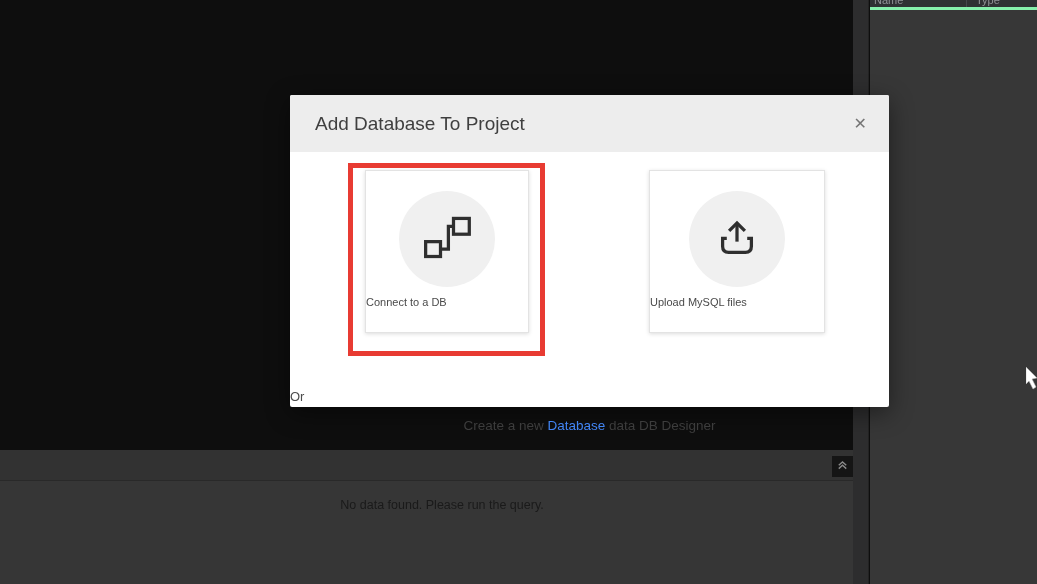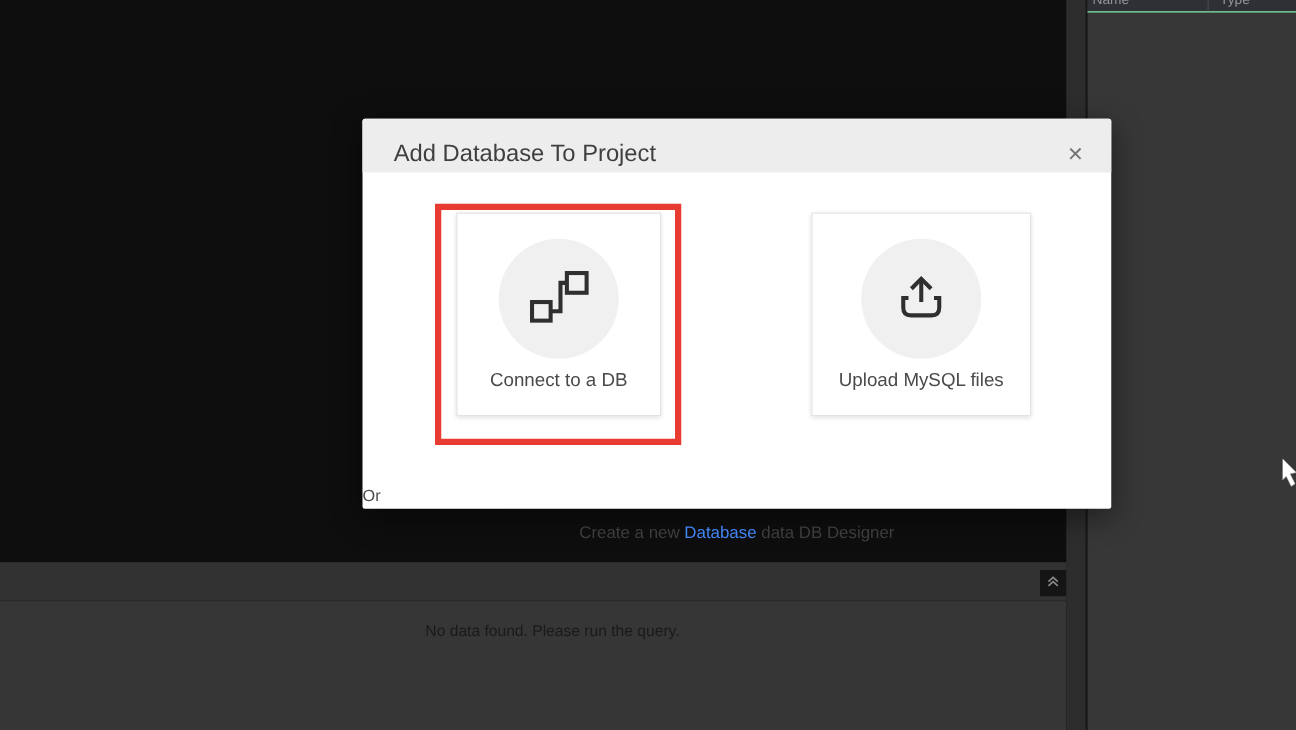--- a/index.html
+++ b/index.html
@@ -9,38 +9,38 @@
   
   .editor{position:absolute;left:0;top:0;width:853px;height:450px;background:#0e0e0e;}
   .results-panel{position:absolute;left:0;top:450px;width:853px;height:134px;background:#363636;}
   .results-toolbar{position:absolute;left:0;top:0;width:853px;height:31px;background:#323232;border-bottom:1px solid #292929;}
   .collapse-btn{position:absolute;left:832px;top:6px;width:21px;height:21px;background:#151515;display:flex;align-items:center;justify-content:center;cursor:pointer;}
   .results-content{position:absolute;left:0;top:32px;width:853px;height:102px;margin-left:44px;}
   .empty-msg{position:absolute;left:0;top:16px;width:796px;text-align:center;font-size:12.5px;color:#1a1a1a;}
 
   .side-strip{position:absolute;left:853px;top:0;width:16px;height:584px;background:#2d2d2e;border-right:1px solid #232323;}
   .sidebar{position:absolute;left:870px;top:0;width:167px;height:584px;background:#373737;}
-  .sidebar-header{position:absolute;left:0;top:0;width:167px;height:10px;background:#2f3033;border-bottom:1px solid #86efac;overflow:hidden;}
+  .sidebar-header{position:absolute;left:0;top:0;width:167px;height:10px;background:#2f3033;border-bottom:3px solid #86efac;overflow:hidden;}
   .col-label{position:absolute;top:-6px;font-size:11px;color:#909296;white-space:nowrap;}
   .col-name{left:4px;}
   .col-type{left:106px;}
   .col-divider{position:absolute;left:96px;top:0;width:1px;height:10px;background:#45474b;}
 
   
   .modal{position:absolute;left:290px;top:95px;width:599px;height:312px;background:#ffffff;border-radius:2px;box-shadow:0 6px 24px rgba(0,0,0,0.45);}
-  .modal-header{position:absolute;left:0;top:0;width:100%;height:43px;background:#ededed;border-radius:2px 2px 0 0;}
+  .modal-header{position:absolute;left:0;top:0;width:100%;height:57px;background:#ededed;border-radius:2px 2px 0 0;}
   .modal-title{position:absolute;left:25px;top:0;line-height:57px;font-size:19px;color:#3f3f3f;}
   .modal-close{position:absolute;right:22px;top:0;height:57px;display:flex;align-items:center;font-size:16px;color:#757575;cursor:pointer;}
   .modal-body{position:absolute;left:0;top:57px;width:100%;height:255px;}
 
   .option-card{position:absolute;background:#fff;border:1px solid #e3e3e3;box-shadow:0 1px 4px rgba(0,0,0,0.14);cursor:pointer;}
   .card-connect{left:75px;top:18px;width:164px;height:163px;}
   .card-upload{left:359px;top:18px;width:176px;height:163px;}
   .icon-circle{position:absolute;left:50%;top:20px;transform:translateX(-50%);width:96px;height:96px;border-radius:50%;background:#f0f0f0;display:flex;align-items:center;justify-content:center;}
-  .card-label{position:absolute;left:0;top:125px;width:100%;text-align:center;font-size:15px;color:#4a4a4a;}
+  .card-label{position:absolute;left:0;top:125px;width:100%;font-size:11px;color:#4a4a4a;}
 
   .or-line{position:absolute;left:0;top:237px;width:100%;font-size:13px;color:#4c4c4c;}
   .create-line{position:absolute;left:0;top:266px;width:100%;text-align:center;font-size:13.5px;color:#3d3d3d;}
   .db-link{color:#4285f4;cursor:pointer;}
 
   
   .highlight-rect{position:absolute;left:348px;top:163px;width:197px;height:193px;border:5px solid #e83b32;pointer-events:none;z-index:20;}
 
   
   .cursor{position:absolute;left:1026px;top:367px;z-index:30;pointer-events:none;}

